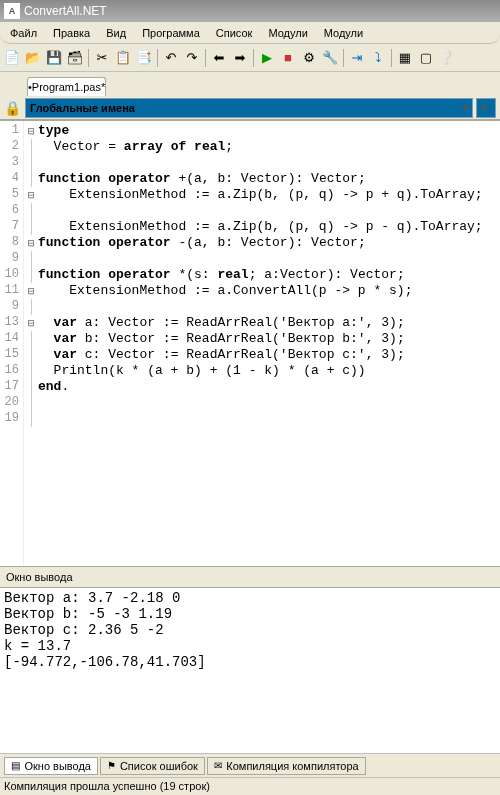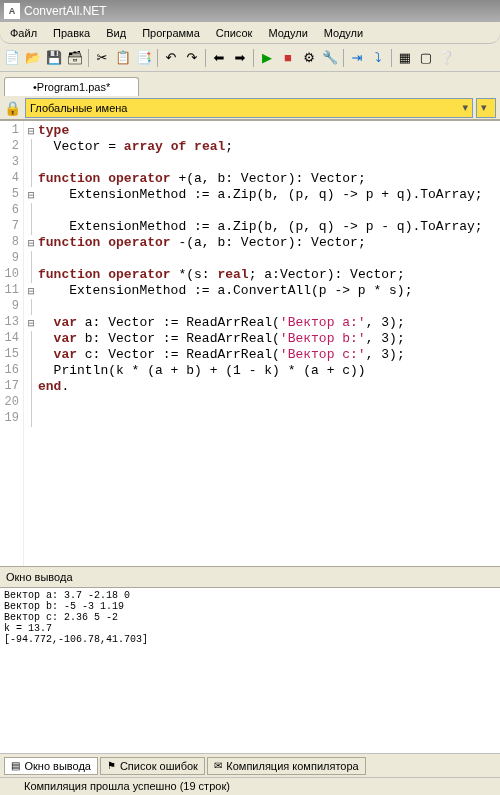--- a/index.html
+++ b/index.html
@@ -59,50 +59,52 @@
 .tb-sep { width: 1px; height: 18px; background: #aaa; margin: 0 2px; }
 .tabbar {
   background: #ece9d8;
   height: 24px;
   display: flex;
   align-items: flex-end;
   padding: 0 4px;
 }
 .tab {
   background: #fff;
-  padding: 3px 28px;
+  padding: 3px 0;
   border: 1px solid #aca899;
   border-bottom: none;
   border-radius: 3px 3px 0 0;
   font-size: 11px;
+  margin-left: 23px;
 }
 .scope-row {
   background: #ece9d8;
   height: 24px;
   display: flex;
   align-items: center;
   padding: 2px 4px;
   border-bottom: 1px solid #aca899;
   gap: 3px;
 }
 .scope-icon {
   width: 18px; height: 18px;
   font-size: 14px;
   display: flex; align-items: center; justify-content: center;
 }
 .scope-select {
   flex: 1;
   height: 20px;
-  background: #fde047;
+  background: #0369a1;
   border: 1px solid #7f9db9;
   padding: 0 4px;
   font-size: 11px;
   display: flex;
   align-items: center;
   justify-content: space-between;
+  font-weight: bold;
 }
 .scope-select::after { content: "▾"; color: #555; }
 .editor {
   flex: 1;
   background: #fff;
   display: flex;
   overflow: hidden;
   border-top: 1px solid #aca899;
   min-height: 0;
 }
@@ -144,33 +146,33 @@
   color: #666;
 }
 .code-area {
   flex: 1;
   padding-top: 2px;
   font-family: "Courier New", monospace;
   font-size: 13px;
   line-height: 16px;
 }
 .cline { height: 16px; white-space: pre; }
-.kw { color: #7f1d1d; font-weight: bold; }
-.str { color: #be185d; }
+.kw { color: #000000; font-weight: bold; }
+.str { color: #000000; }
 .output-title {
   background: #ece9d8;
   border-top: 1px solid #aca899;
   border-bottom: 1px solid #aca899;
   padding: 4px 6px;
   font-size: 11px;
 }
 .output-area {
   background: #fff;
   font-family: "Courier New", monospace;
-  font-size: 10px;
+  font-size: 14px;
   height: 165px;
   padding: 2px 4px;
   white-space: pre;
   overflow: auto;
 }
 .bottom-tabs {
   background: #ece9d8;
   height: 24px;
   display: flex;
   align-items: center;
@@ -186,21 +188,21 @@
   border: 1px solid #aca899;
   padding: 2px 6px;
   font-size: 11px;
 }
 .btab.active { background: #fff; }
 .btab-icon { font-size: 10px; }
 .statusbar {
   background: #ece9d8;
   border-top: 1px solid #c0c0c0;
   height: 18px;
-  padding: 2px 24px;
+  padding: 2px 4px;
   font-size: 11px;
 }
 </style>
 </head>
 <body>
 
 <div class="titlebar">
   <div class="title-icon">A</div>
   <span>ConvertAll.NET</span>
 </div>

